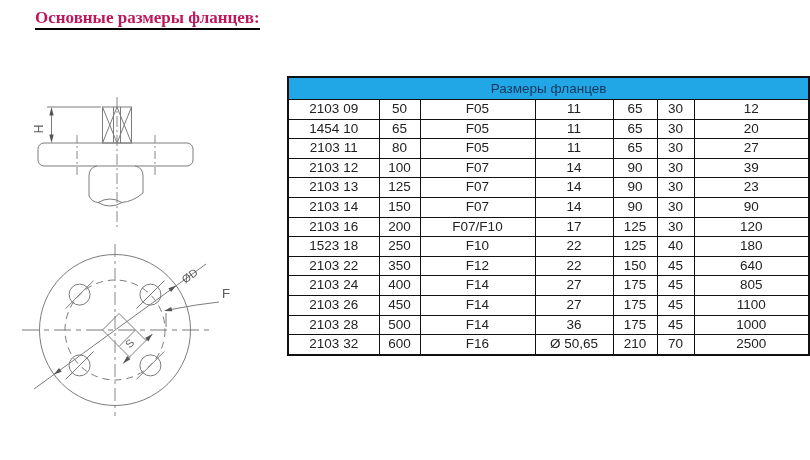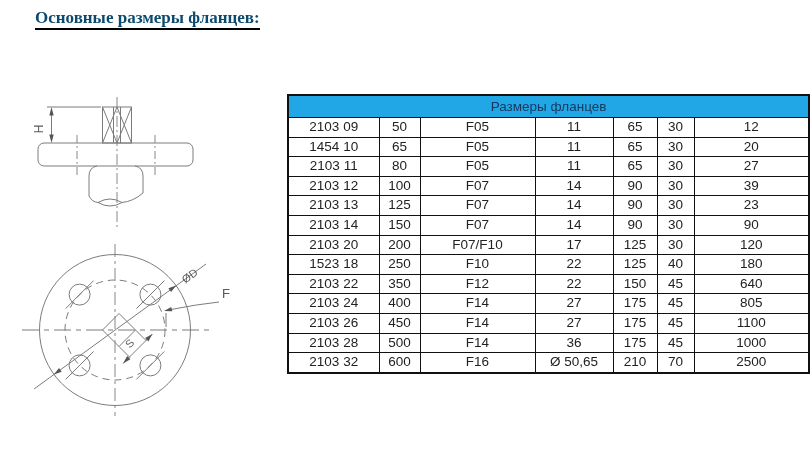--- a/index.html
+++ b/index.html
@@ -10,28 +10,28 @@
     --line:#7c7c7c;
     --label:#5a5a5a;
   }
   *{box-sizing:border-box;margin:0;padding:0;}
   html,body{width:810px;height:460px;background:#ffffff;overflow:hidden;}
   body{position:relative;font-family:"Liberation Sans",sans-serif;}
 
   .doc-title{
     position:absolute;left:35px;top:8px;
     font-family:"Liberation Serif",serif;
-    font-size:17px;font-weight:bold;color:#0c4a6e;
+    font-size:17px;font-weight:bold;color:#be185d;
   }
   .doc-title span{border-bottom:2px solid #000;padding-bottom:1px;}
 
   .drawing{position:absolute;left:0;top:80px;}
 
   .flange-table{
-    position:absolute;left:287px;top:94px;width:521px;
+    position:absolute;left:287px;top:76px;width:521px;
     border-collapse:collapse;table-layout:fixed;
     font-size:13.5px;color:var(--text);
     border:2px solid var(--border);
   }
   .flange-table th,.flange-table td{
     border:1px solid var(--border);
     text-align:center;vertical-align:middle;
     padding:0;white-space:nowrap;overflow:hidden;
   }
   .flange-table thead th{
@@ -176,21 +176,21 @@
       <tr>
         <td>2103 14</td>
         <td>150</td>
         <td>F07</td>
         <td>14</td>
         <td>90</td>
         <td>30</td>
         <td>90</td>
       </tr>
       <tr>
-        <td>2103 20</td>
+        <td>2103 16</td>
         <td>200</td>
         <td>F07/F10</td>
         <td>17</td>
         <td>125</td>
         <td>30</td>
         <td>120</td>
       </tr>
       <tr>
         <td>1523 18</td>
         <td>250</td>

